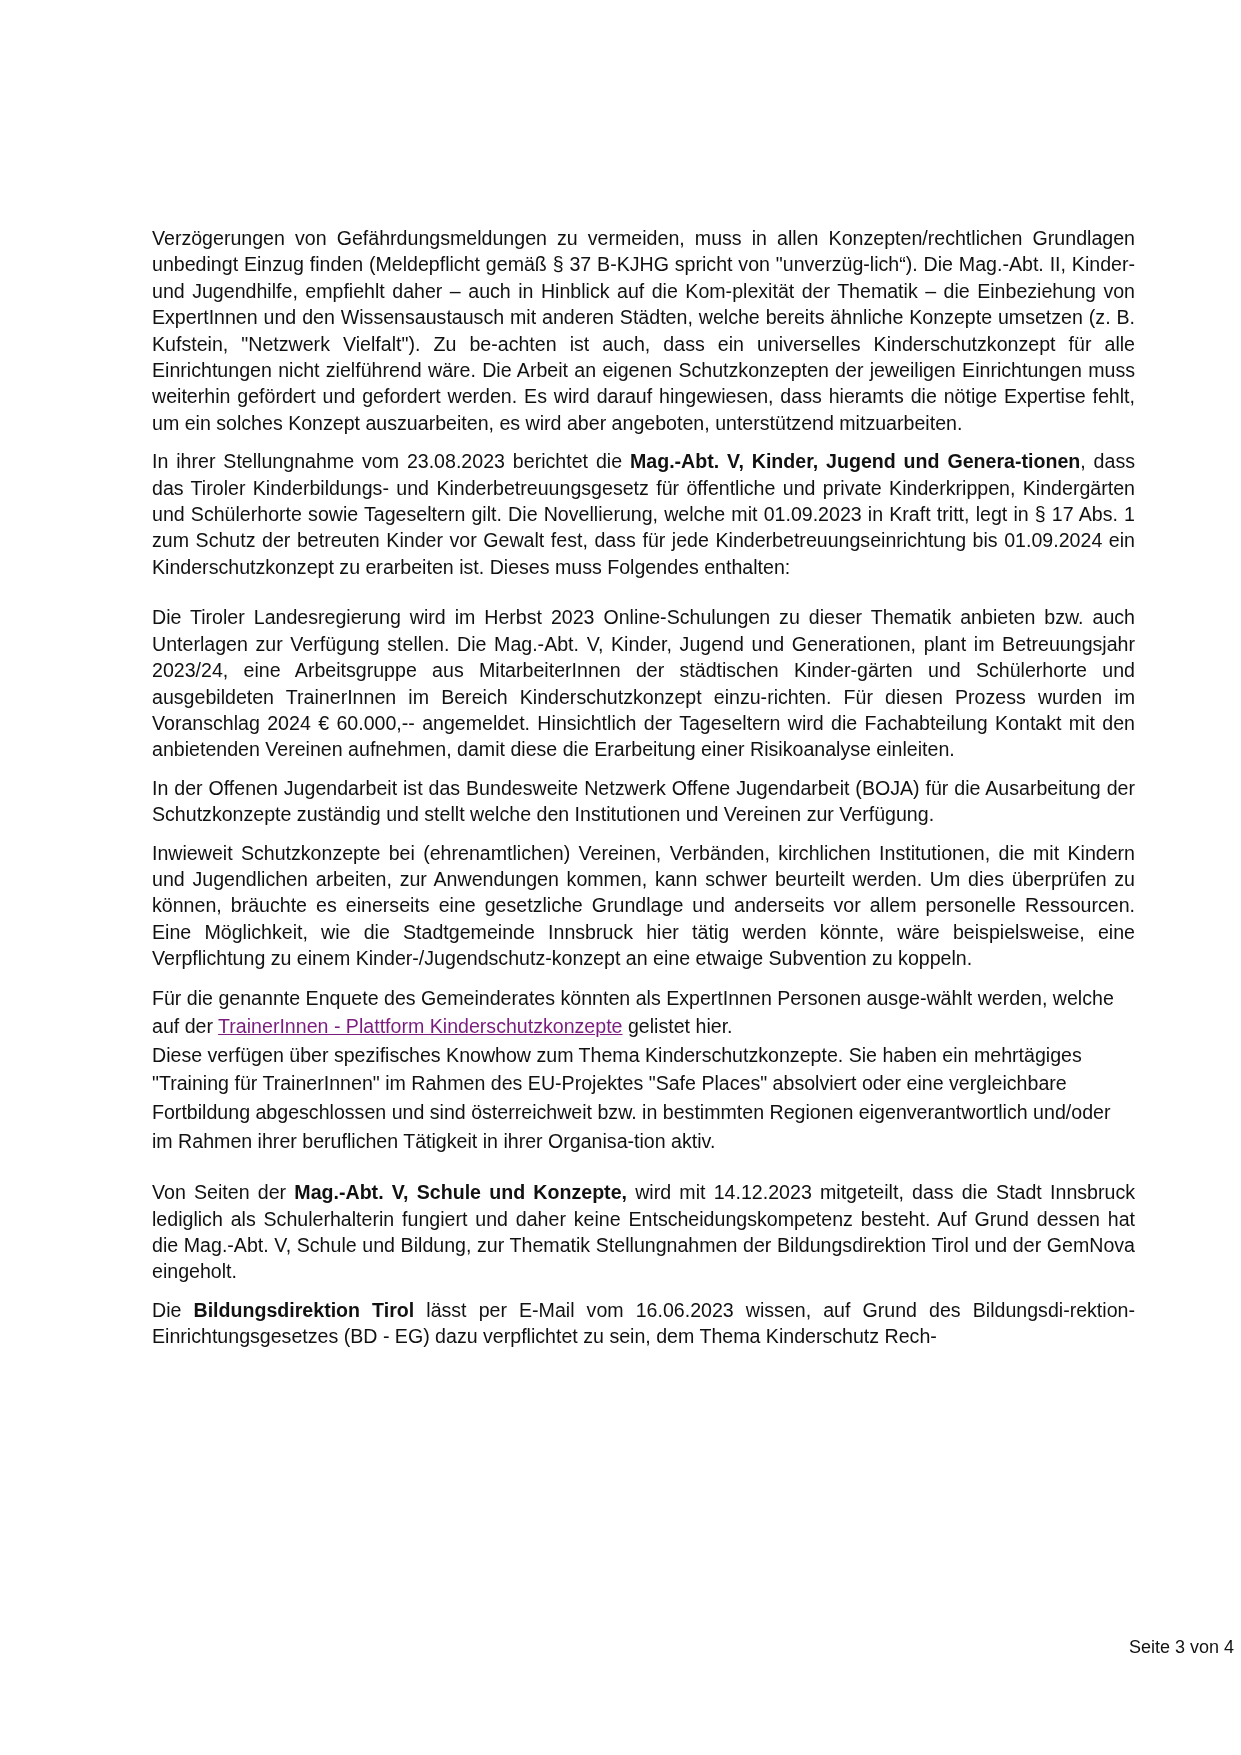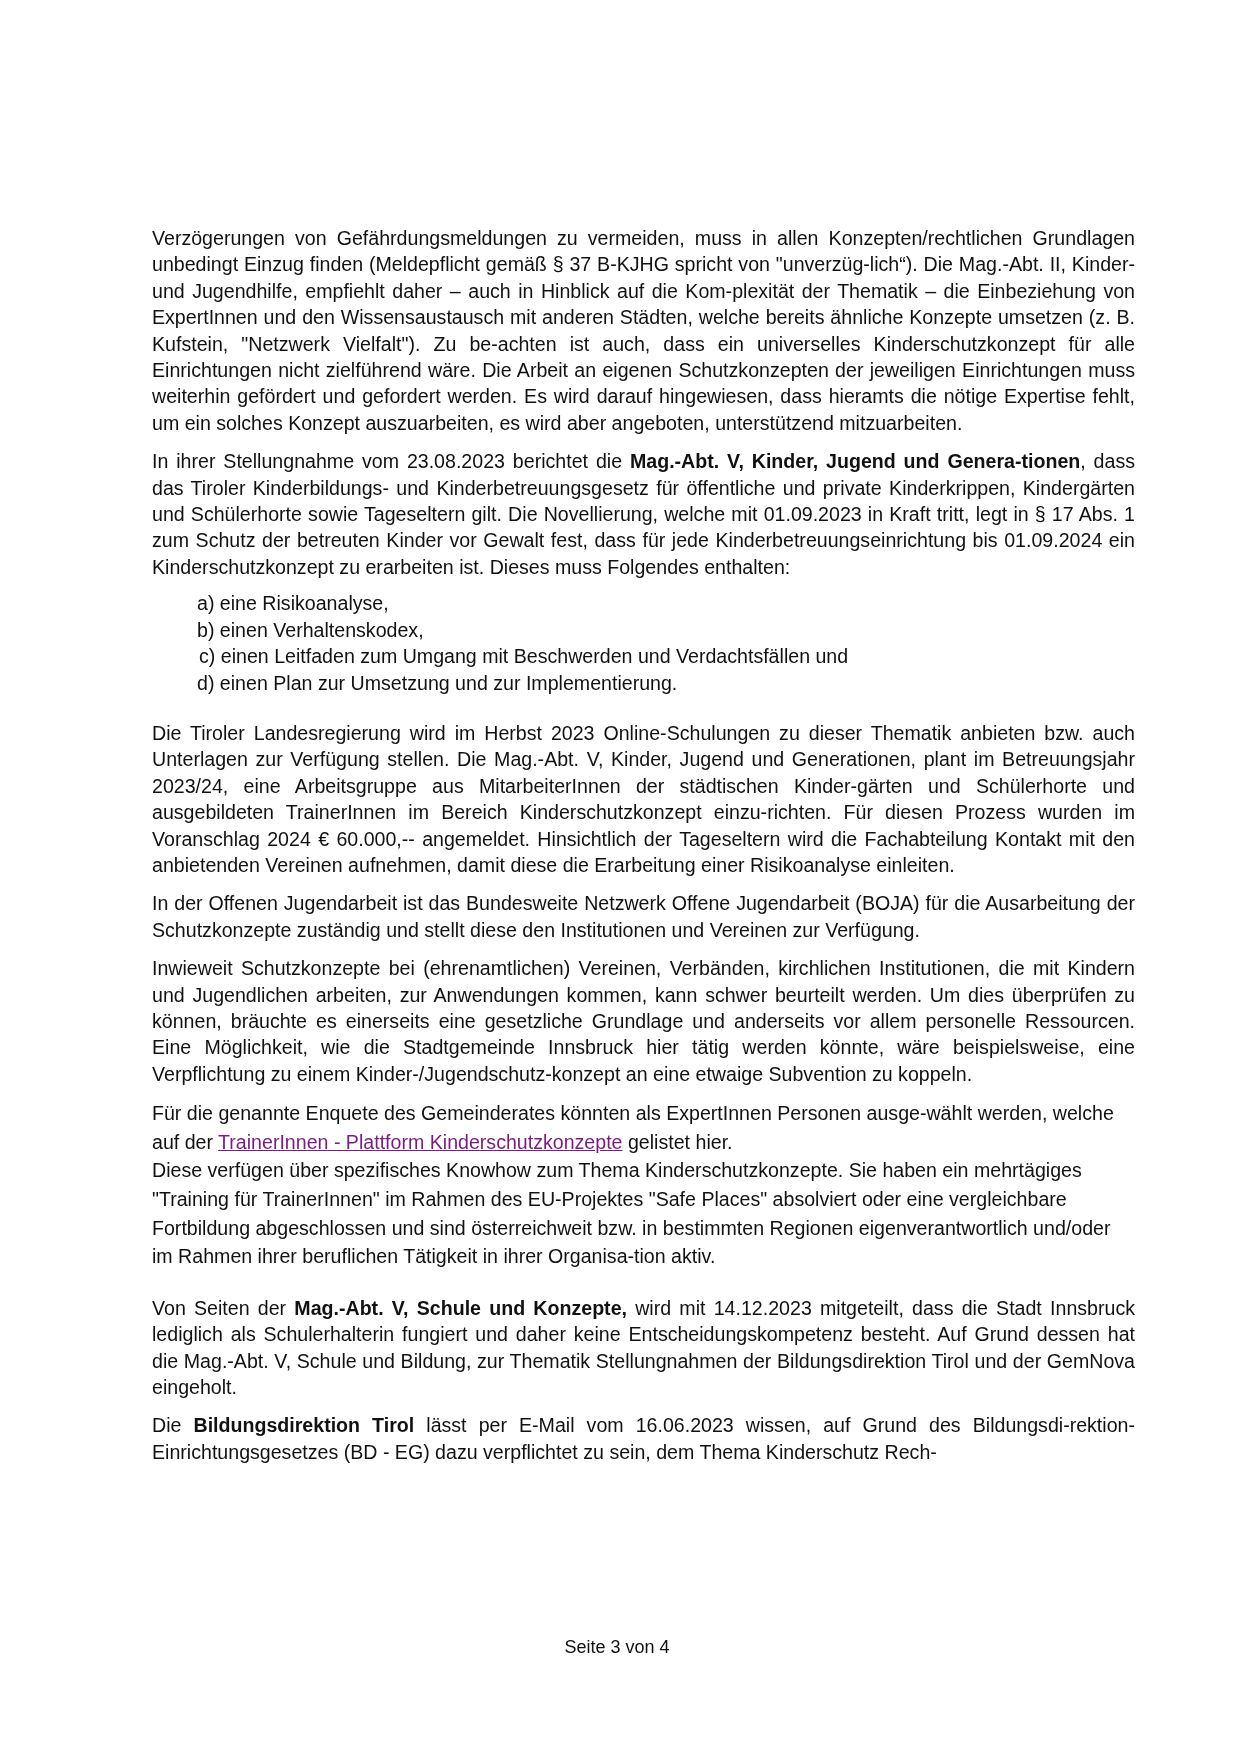--- a/index.html
+++ b/index.html
@@ -18,44 +18,38 @@
   .gap-s { margin-top: 12px; }
   .gap-l { margin-top: 24px; }
   .list { margin: 10px 0 0 0; padding: 0; list-style: none; }
   .list li { padding-left: 45px; line-height: 26.4px; }
   .list li.c { padding-left: 47px; }
   b { font-weight: bold; }
   .link { color: #7a1c7e; text-decoration: underline; cursor: pointer; }
   .loose { line-height: 28.6px; text-align: left; }
   .footer {
     position: absolute; left: 0; width: 1234px; top: 1637px;
-    text-align: center; font-size: 18px; color: #111111;
+    text-align: right; font-size: 18px; color: #111111;
     font-family: "Liberation Sans", sans-serif;
   }
 </style>
 </head>
 <body>
 
 <div class="page">
   <div class="content">
 
     <p class="just">Verzögerungen von Gefährdungsmeldungen zu vermeiden, muss in allen Konzepten/rechtlichen Grundlagen unbedingt Einzug finden (Meldepflicht gemäß § 37 B-KJHG spricht von "unverzüg-lich“). Die Mag.-Abt. II, Kinder- und Jugendhilfe, empfiehlt daher – auch in Hinblick auf die Kom-plexität der Thematik – die Einbeziehung von ExpertInnen und den Wissensaustausch mit anderen Städten, welche bereits ähnliche Konzepte umsetzen (z. B. Kufstein, "Netzwerk Vielfalt"). Zu be-achten ist auch, dass ein universelles Kinderschutzkonzept für alle Einrichtungen nicht zielführend wäre. Die Arbeit an eigenen Schutzkonzepten der jeweiligen Einrichtungen muss weiterhin gefördert und gefordert werden. Es wird darauf hingewiesen, dass hieramts die nötige Expertise fehlt, um ein solches Konzept auszuarbeiten, es wird aber angeboten, unterstützend mitzuarbeiten.</p>
 
     <p class="just gap-s"><span>In ihrer Stellungnahme vom 23.08.2023 berichtet die </span><b>Mag.-Abt. V, Kinder, Jugend und Genera-tionen</b><span>, dass das Tiroler Kinderbildungs- und Kinderbetreuungsgesetz für öffentliche und private Kinderkrippen, Kindergärten und Schülerhorte sowie Tageseltern gilt. Die Novellierung, welche mit 01.09.2023 in Kraft tritt, legt in § 17 Abs. 1 zum Schutz der betreuten Kinder vor Gewalt fest, dass für jede Kinderbetreuungseinrichtung bis 01.09.2024 ein Kinderschutzkonzept zu erarbeiten ist. Dieses muss Folgendes enthalten:</span></p>
 
-    <ul class="list">
-      <li>a) eine Risikoanalyse,</li>
-      <li>b) einen Verhaltenskodex,</li>
-      <li class="c">c) einen Leitfaden zum Umgang mit Beschwerden und Verdachtsfällen und</li>
-      <li>d) einen Plan zur Umsetzung und zur Implementierung.</li>
-    </ul>
 
     <p class="just gap-l">Die Tiroler Landesregierung wird im Herbst 2023 Online-Schulungen zu dieser Thematik anbieten bzw. auch Unterlagen zur Verfügung stellen. Die Mag.-Abt. V, Kinder, Jugend und Generationen, plant im Betreuungsjahr 2023/24, eine Arbeitsgruppe aus MitarbeiterInnen der städtischen Kinder-gärten und Schülerhorte und ausgebildeten TrainerInnen im Bereich Kinderschutzkonzept einzu-richten. Für diesen Prozess wurden im Voranschlag 2024 € 60.000,-- angemeldet. Hinsichtlich der Tageseltern wird die Fachabteilung Kontakt mit den anbietenden Vereinen aufnehmen, damit diese die Erarbeitung einer Risikoanalyse einleiten.</p>
 
-    <p class="just gap-s">In der Offenen Jugendarbeit ist das Bundesweite Netzwerk Offene Jugendarbeit (BOJA) für die Ausarbeitung der Schutzkonzepte zuständig und stellt diese den Institutionen und Vereinen zur Verfügung.</p>
+    <p class="just gap-s">In der Offenen Jugendarbeit ist das Bundesweite Netzwerk Offene Jugendarbeit (BOJA) für die Ausarbeitung der Schutzkonzepte zuständig und stellt welche den Institutionen und Vereinen zur Verfügung.</p>
 
     <p class="just gap-s">Inwieweit Schutzkonzepte bei (ehrenamtlichen) Vereinen, Verbänden, kirchlichen Institutionen, die mit Kindern und Jugendlichen arbeiten, zur Anwendungen kommen, kann schwer beurteilt werden. Um dies überprüfen zu können, bräuchte es einerseits eine gesetzliche Grundlage und anderseits vor allem personelle Ressourcen. Eine Möglichkeit, wie die Stadtgemeinde Innsbruck hier tätig werden könnte, wäre beispielsweise, eine Verpflichtung zu einem Kinder-/Jugendschutz-konzept an eine etwaige Subvention zu koppeln.</p>
 
     <div class="gap-s loose">
       <span>Für die genannte Enquete des Gemeinderates könnten als ExpertInnen Personen ausge-wählt werden, welche auf der </span><a class="link" style="color: rgb(122, 28, 126);">TrainerInnen - Plattform Kinderschutzkonzepte</a><span> gelistet hier.</span><br>
       <span>Diese verfügen über spezifisches Knowhow zum Thema Kinderschutzkonzepte. Sie haben ein mehrtägiges "Training für TrainerInnen" im Rahmen des EU-Projektes "Safe Places" absolviert oder eine vergleichbare Fortbildung abgeschlossen und sind österreichweit bzw. in bestimmten Regionen eigenverantwortlich und/oder im Rahmen ihrer beruflichen Tätigkeit in ihrer Organisa-tion aktiv.</span>
     </div>
 
     <p class="just gap-l"><span>Von Seiten der </span><b>Mag.-Abt. V, Schule und Konzepte,</b><span> wird mit 14.12.2023 mitgeteilt, dass die Stadt Innsbruck lediglich als Schulerhalterin fungiert und daher keine Entscheidungskompetenz besteht. Auf Grund dessen hat die Mag.-Abt. V, Schule und Bildung, zur Thematik Stellungnahmen der Bildungsdirektion Tirol und der GemNova eingeholt.</span></p>
 

